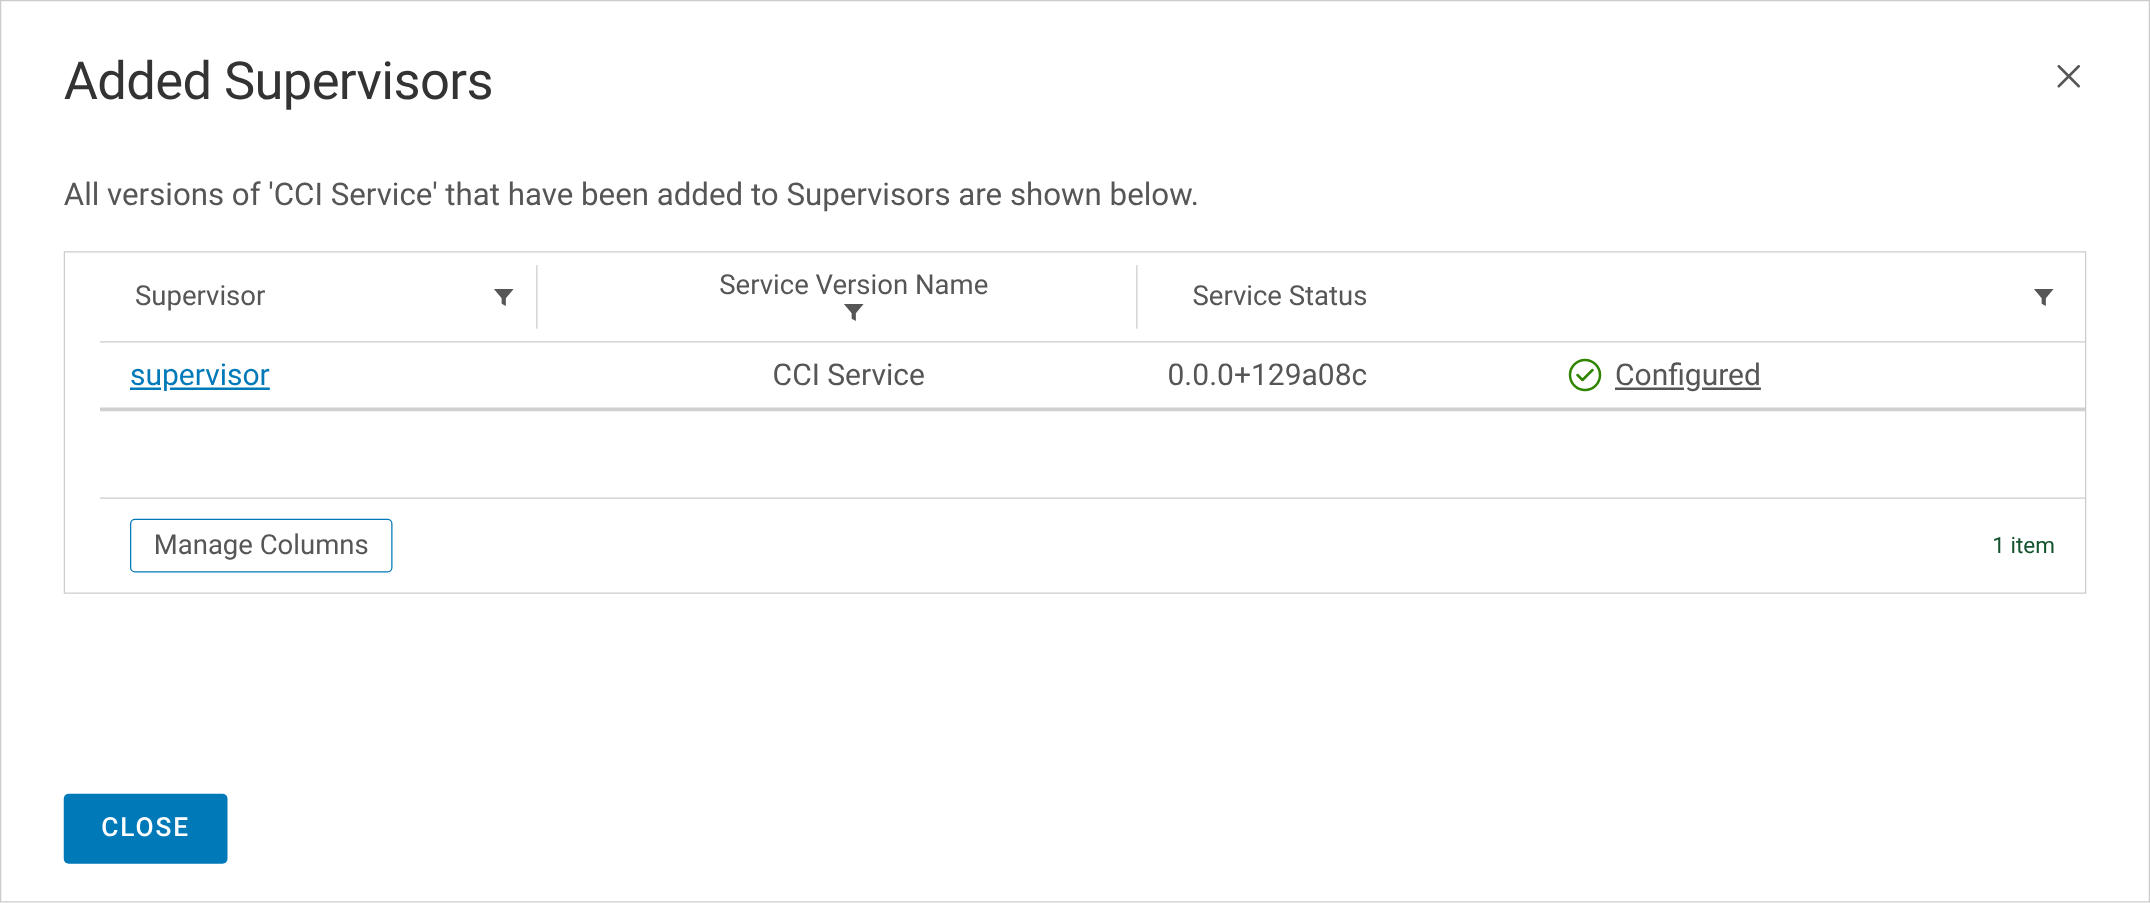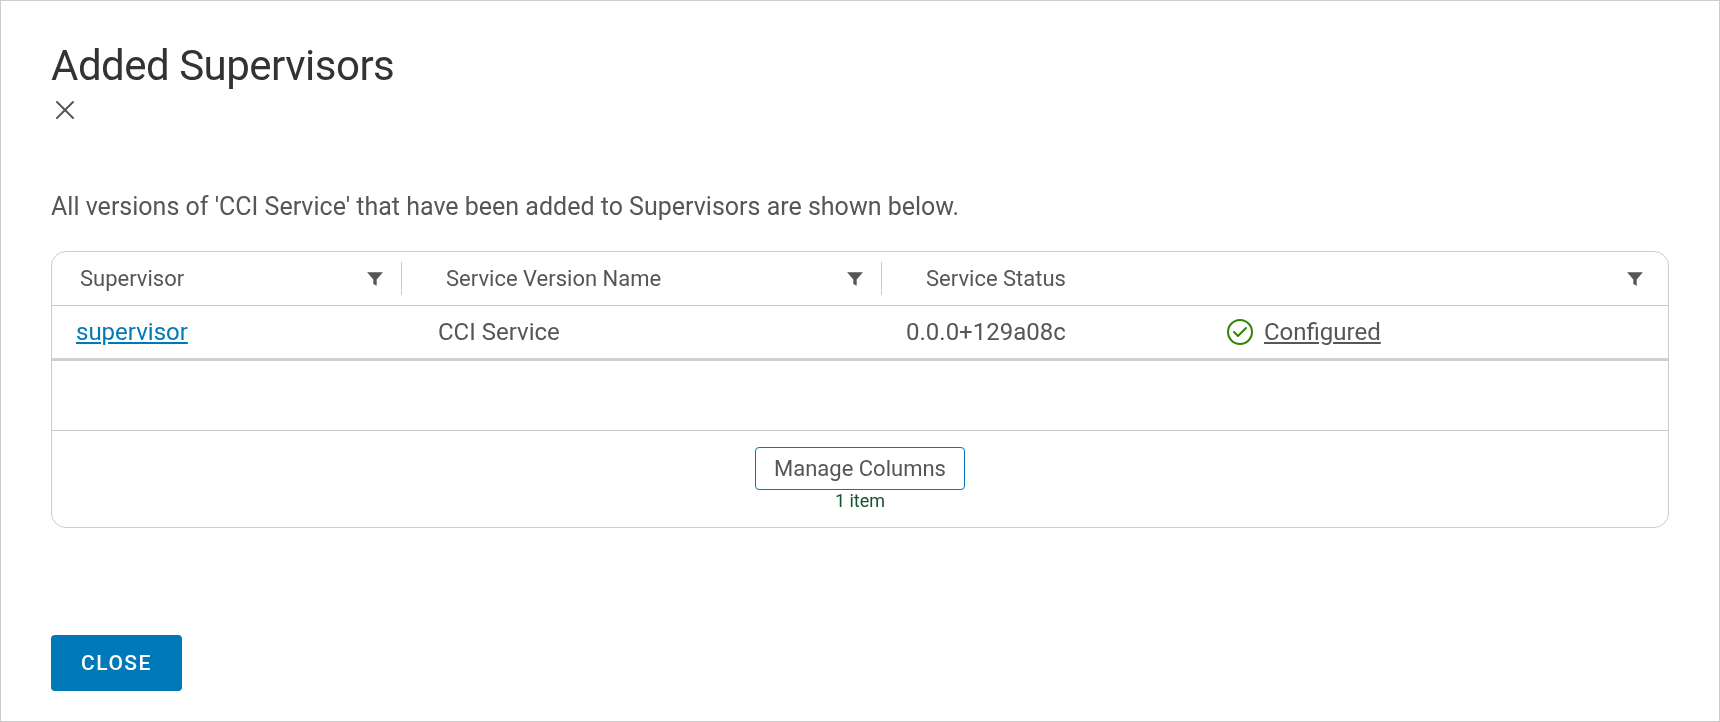--- a/index.html
+++ b/index.html
@@ -21,22 +21,21 @@
       height: 722px;
       padding: 40px 50px 30px 50px;
       position: relative;
       display: flex;
       flex-direction: column;
     }
     .modal-header {
       display: flex;
       justify-content: space-between;
       align-items: flex-start;
-      margin-bottom: 68px;
-      flex-direction: column;
+      margin-bottom: 52px;
     }
     .modal-title {
       font-size: 42px;
       font-weight: 400;
       color: #333;
       letter-spacing: -0.5px;
     }
     .close-icon {
       cursor: pointer;
       width: 28px;
@@ -51,22 +50,23 @@
       width: 24px;
       height: 24px;
     }
     .description {
       font-size: 25px;
       color: #565656;
       margin-bottom: 30px;
     }
     .table-container {
       border: 1px solid #ccc;
-      border-radius: 15px;
+      border-radius: 0;
       margin-bottom: 40px;
+      padding-left: 28px;
     }
     .table-header-row {
       display: flex;
       border-bottom: 1px solid #ccc;
     }
     .th {
       padding: 14px 18px;
       font-size: 22px;
       color: #565656;
       display: flex;
@@ -77,21 +77,21 @@
     .th:not(:last-child)::after {
       content: "";
       position: absolute;
       right: 0;
       top: 10px;
       bottom: 10px;
       width: 1px;
       background: #ccc;
     }
     .col-supervisor { width: 350px; padding-left: 28px; }
-    .col-service-name { width: 480px; padding-left: 44px; }
+    .col-service-name { width: 480px; padding-left: 44px; flex-direction: column; }
     .col-version { width: 320px; padding-left: 44px; }
     .col-status { flex: 1; padding-left: 44px; padding-right: 24px; }
     .filter-icon {
       width: 18px;
       height: 18px;
       color: #565656;
       cursor: pointer;
       flex-shrink: 0;
     }
     .filter-icon svg {
@@ -131,21 +131,20 @@
     }
     .table-spacer {
       height: 70px;
       border-bottom: 1px solid #ccc;
     }
     .table-footer {
       display: flex;
       justify-content: space-between;
       align-items: center;
       padding: 16px 24px;
-      flex-direction: column;
     }
     .manage-columns-btn {
       border: 1px solid #0079b8;
       background: #fff;
       color: #565656;
       font-size: 22px;
       padding: 8px 18px;
       border-radius: 4px;
       cursor: pointer;
       font-family: inherit;

